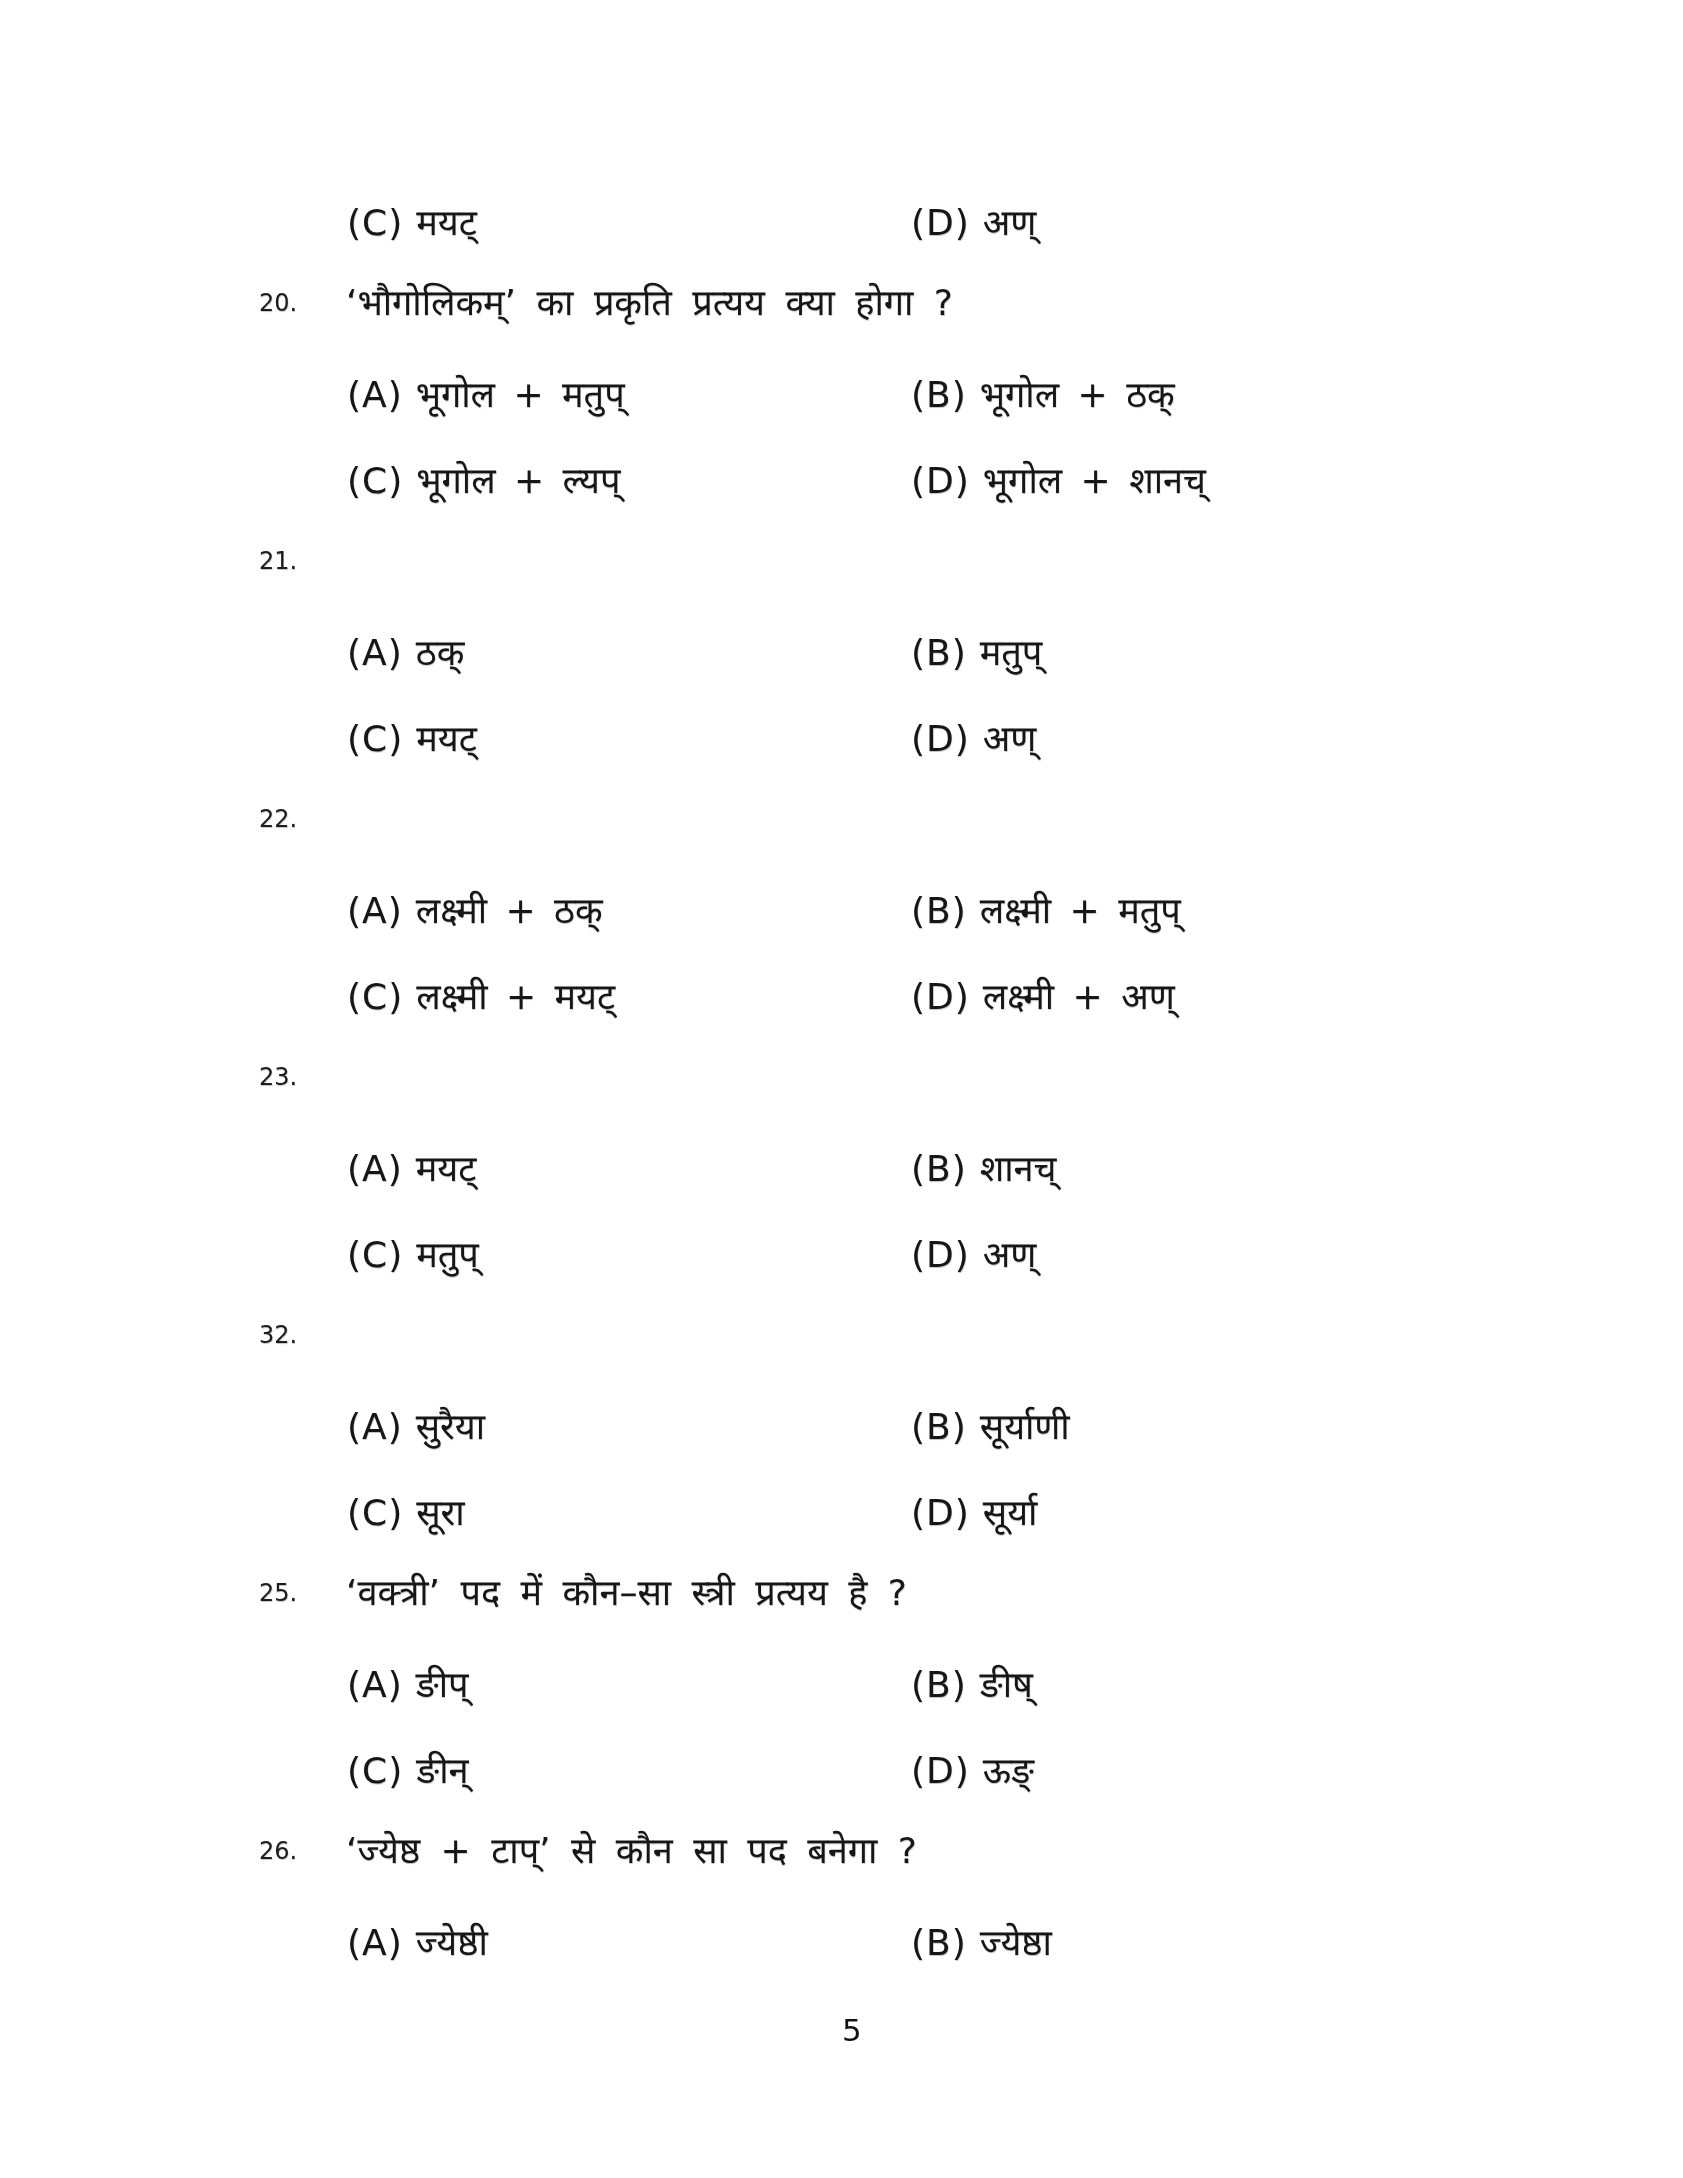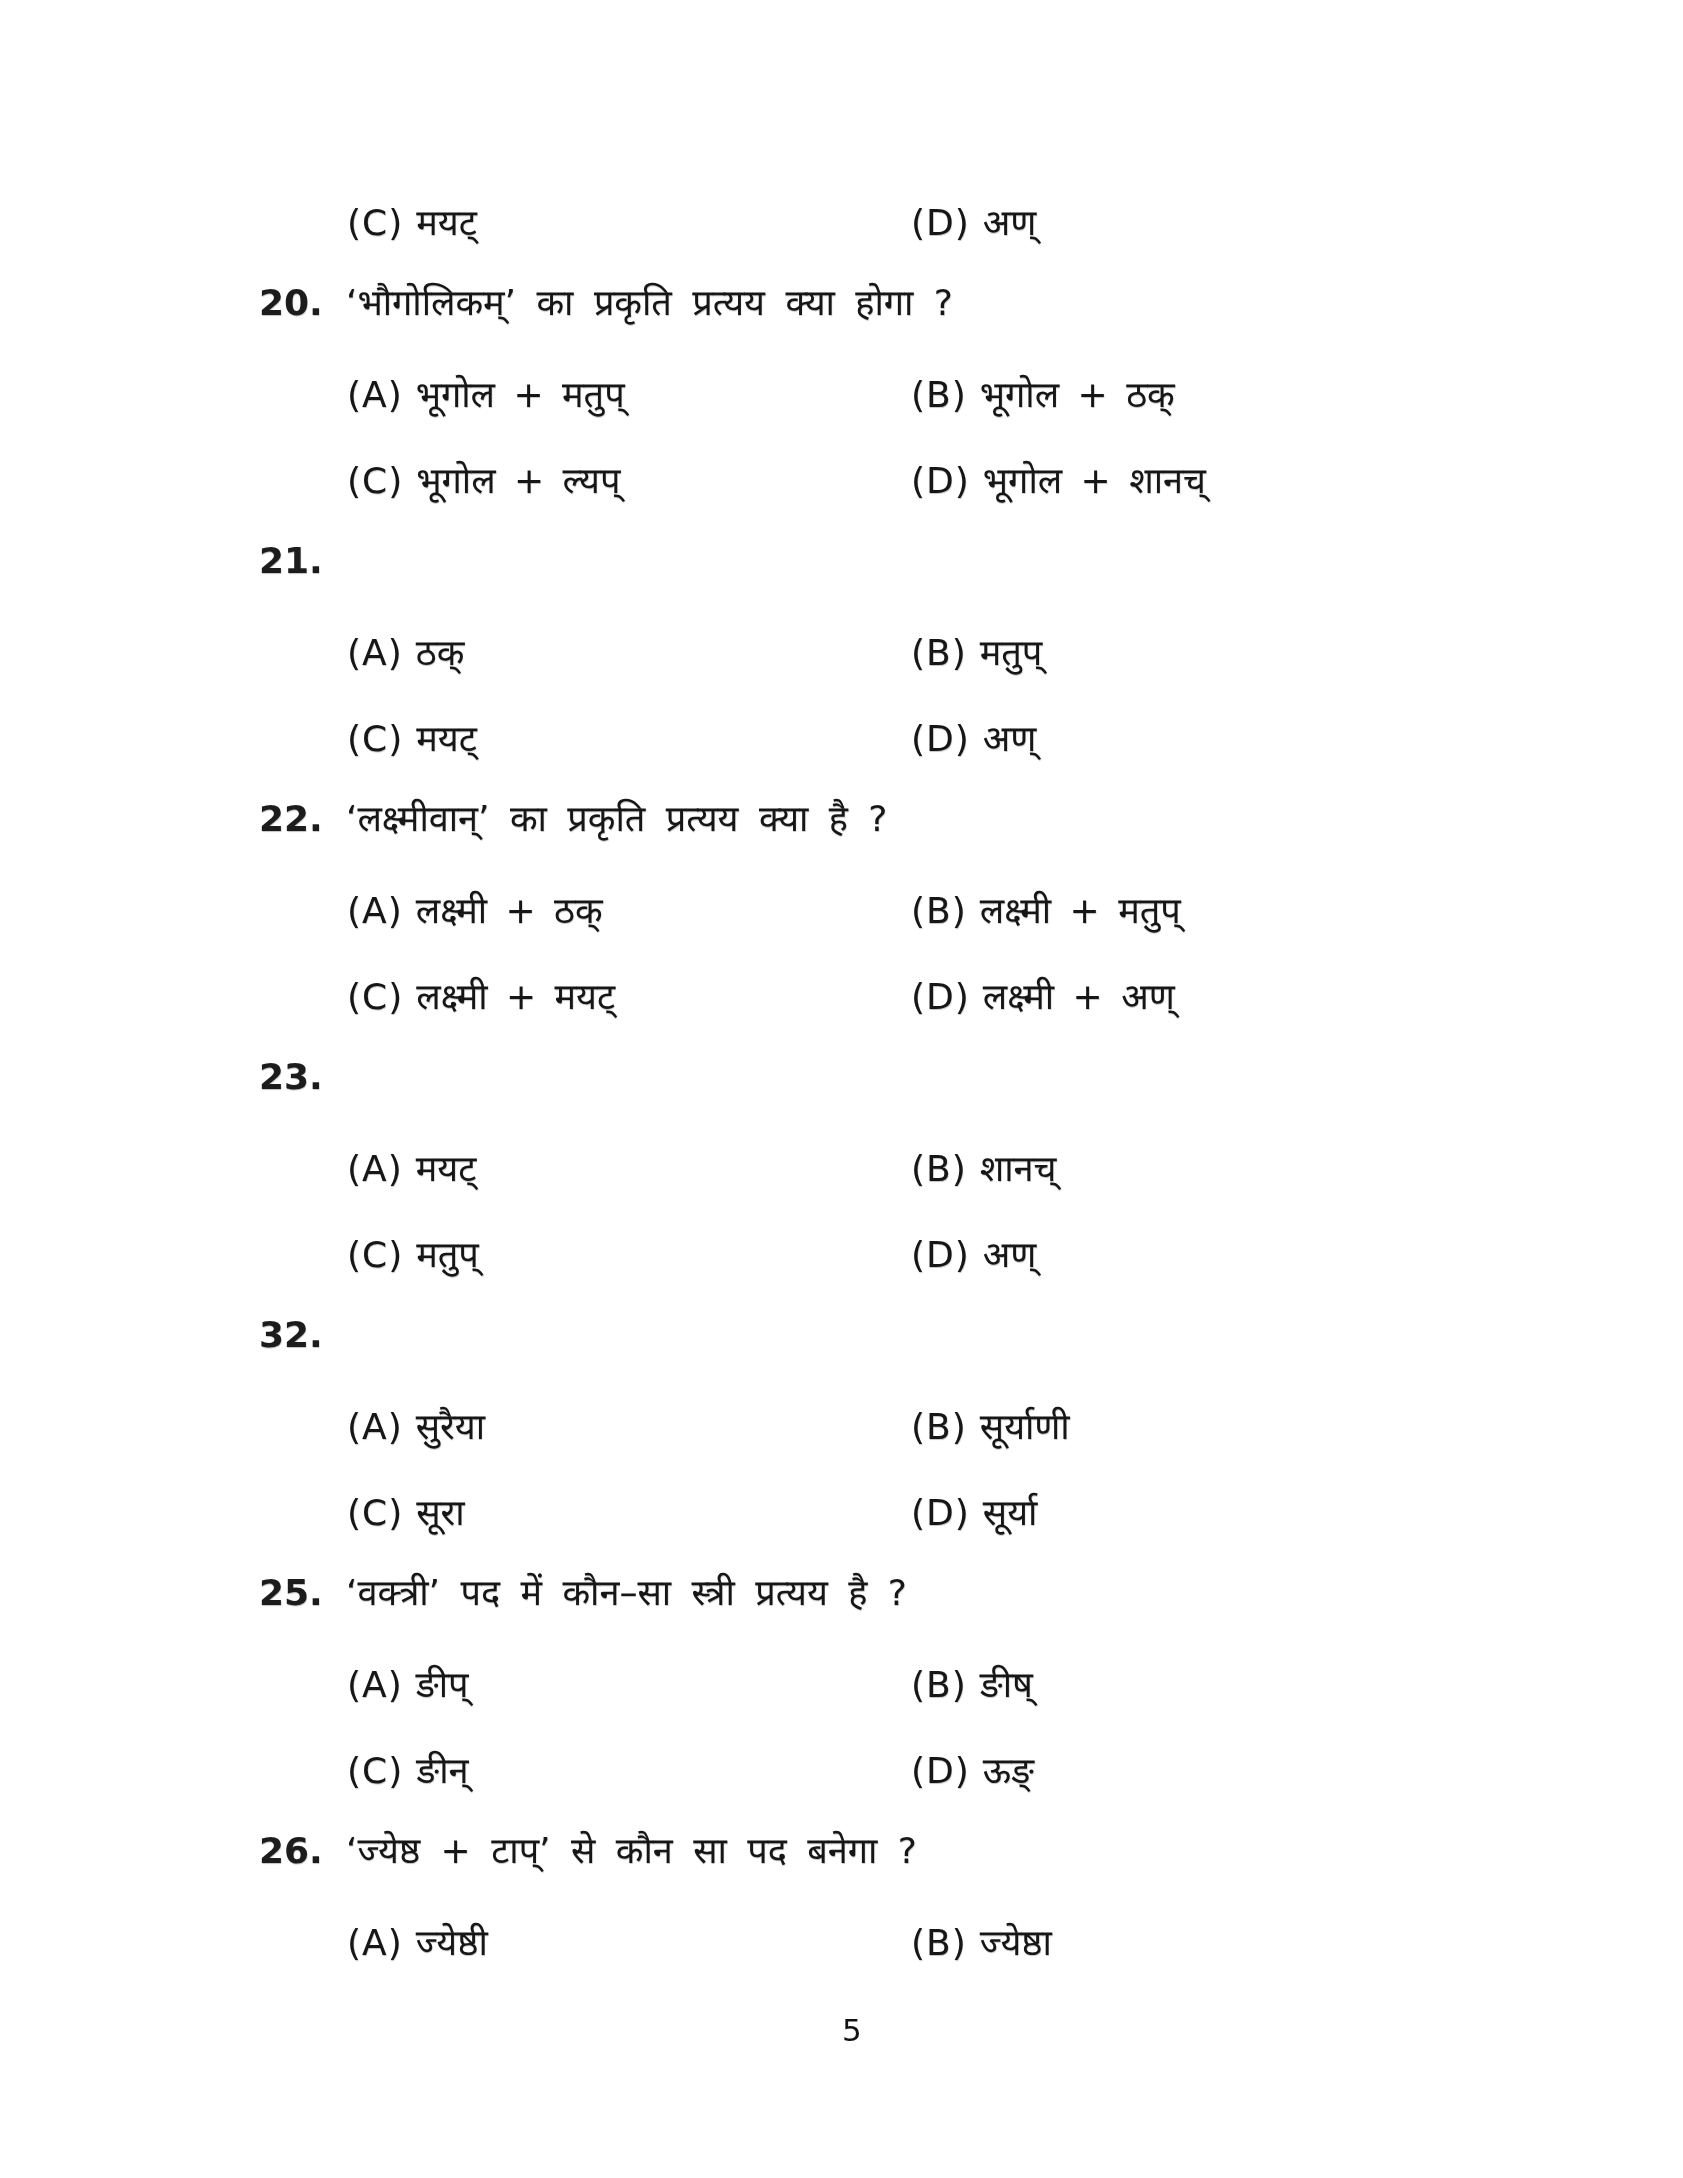--- a/index.html
+++ b/index.html
@@ -24,24 +24,23 @@
     display: flex;
     align-items: center;
     font-size: 36px;
     line-height: 1.1;
     white-space: nowrap;
   }
   .row-q { padding-left: 259px; }
   .row-opt { padding-left: 347px; }
   .num {
     width: 87px;
-    font-size: 36px;
+    font-size: 24px;
     color: #1c1c1c;
     flex: 0 0 auto;
-    font-weight: bold;
   }
   .qtext {
     word-spacing: 9px;
   }
   .opt {
     display: inline-flex;
     align-items: baseline;
   }
   .opt-a { width: 564px; flex: 0 0 auto; }
   .opt-b { flex: 1 1 auto; }
@@ -121,21 +120,20 @@
       <span class="opt-text">मयट्</span>
     </span>
     <span class="opt opt-b">
       <span class="opt-label">(D)</span>
       <span class="opt-text">अण्</span>
     </span>
   </div>
 
   <div class="row row-q">
     <span class="num">22.</span>
-    <span class="qtext">‘लक्ष्मीवान्’ का प्रकृति प्रत्यय क्या है ?</span>
   </div>
   <div class="row row-opt">
     <span class="opt opt-a">
       <span class="opt-label">(A)</span>
       <span class="opt-text">लक्ष्मी + ठक्</span>
     </span>
     <span class="opt opt-b">
       <span class="opt-label">(B)</span>
       <span class="opt-text">लक्ष्मी + मतुप्</span>
     </span>

